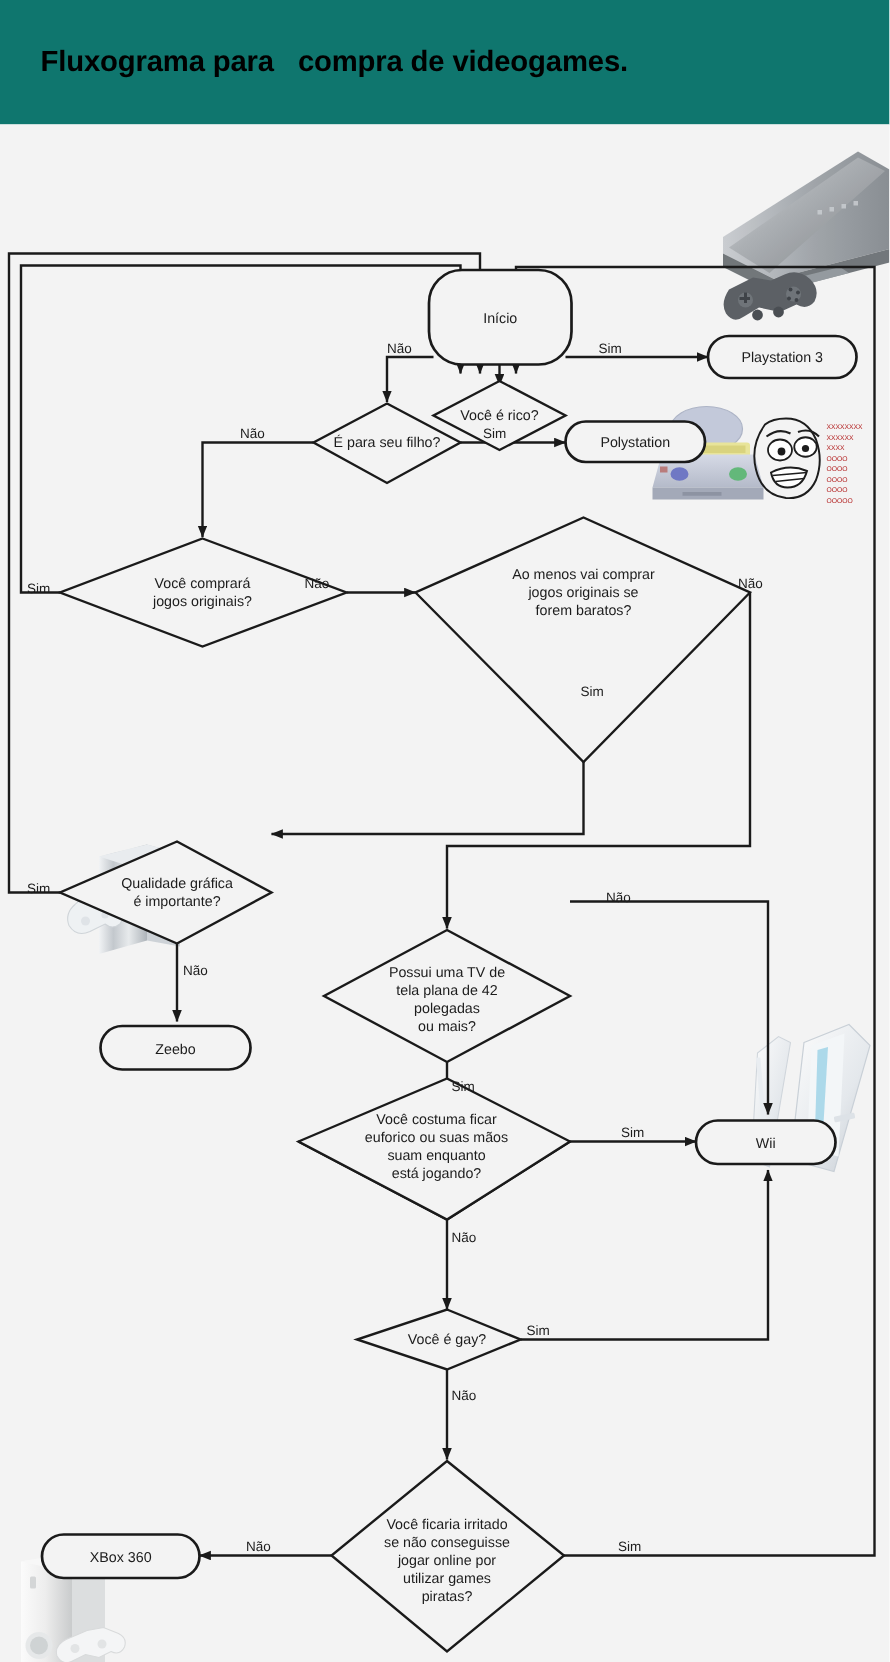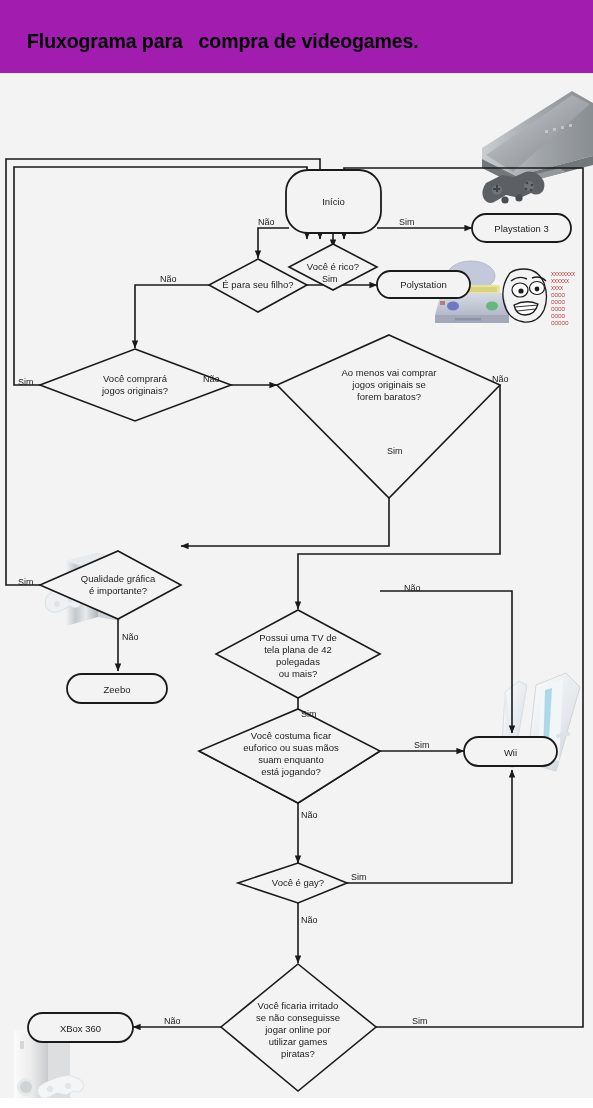--- a/index.html
+++ b/index.html
@@ -1,28 +1,28 @@
 <!DOCTYPE html>
 <html><head>
 <meta charset="utf-8">
 <style>
   html,body{margin:0;padding:0;background:#ffffff;}
   body{width:593px;height:1108px;font-family:"Liberation Sans","DejaVu Sans",sans-serif;overflow:hidden;}
   #page{position:relative;width:593px;height:1108px;background:#ffffff;}
   #title{
     position:absolute;left:0;top:0;width:593px;height:83px;
-    background:#a21caf;
+    background:#0f766e;
     display:flex;align-items:center;text-align:center;
   }
   #title-text{
     font-size:19.5px;font-weight:bold;color:#000;
     padding-left:27px;letter-spacing:-0.1px;white-space:pre;
   }
   #canvas{
-    position:absolute;left:0;top:73px;width:593px;height:1025px;
+    position:absolute;left:0;top:83px;width:593px;height:1025px;
     background:#f3f3f3;
   }
   svg{display:block;}
   .nodetext{font-family:"Liberation Sans","DejaVu Sans",sans-serif;fill:#1c1c1c;}
   .edgelbl{font-family:"Liberation Sans","DejaVu Sans",sans-serif;fill:#1c1c1c;font-size:9px;}
 </style>
 </head>
 <body>
 
 <div id="page">

